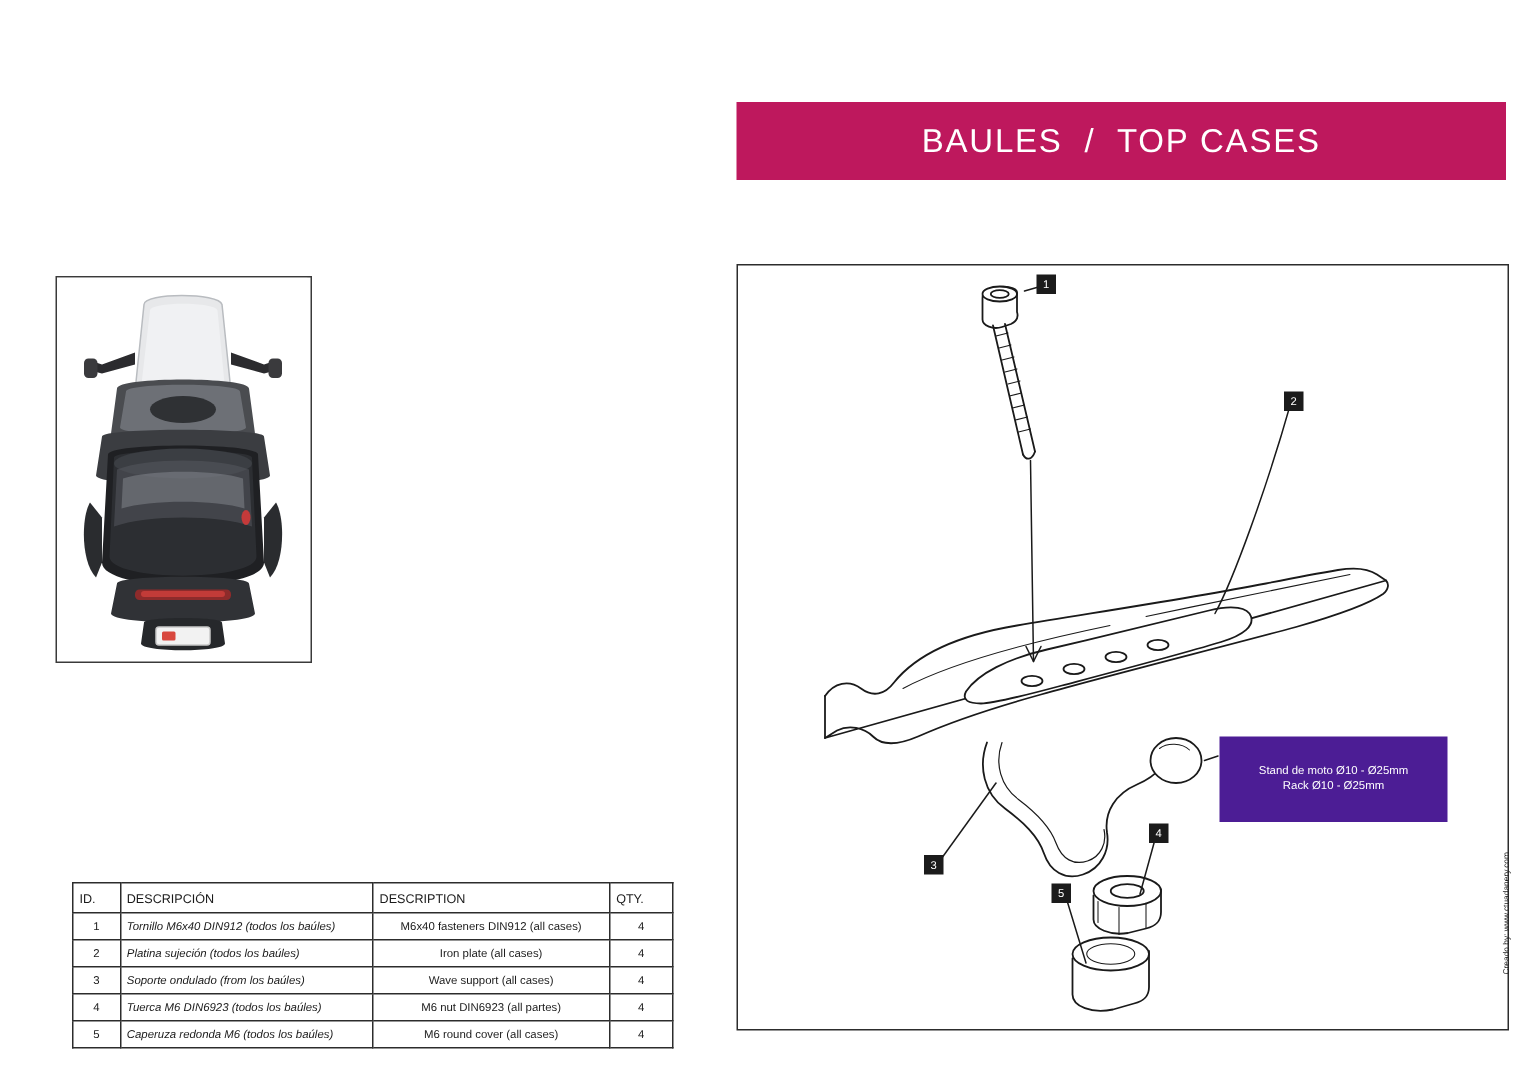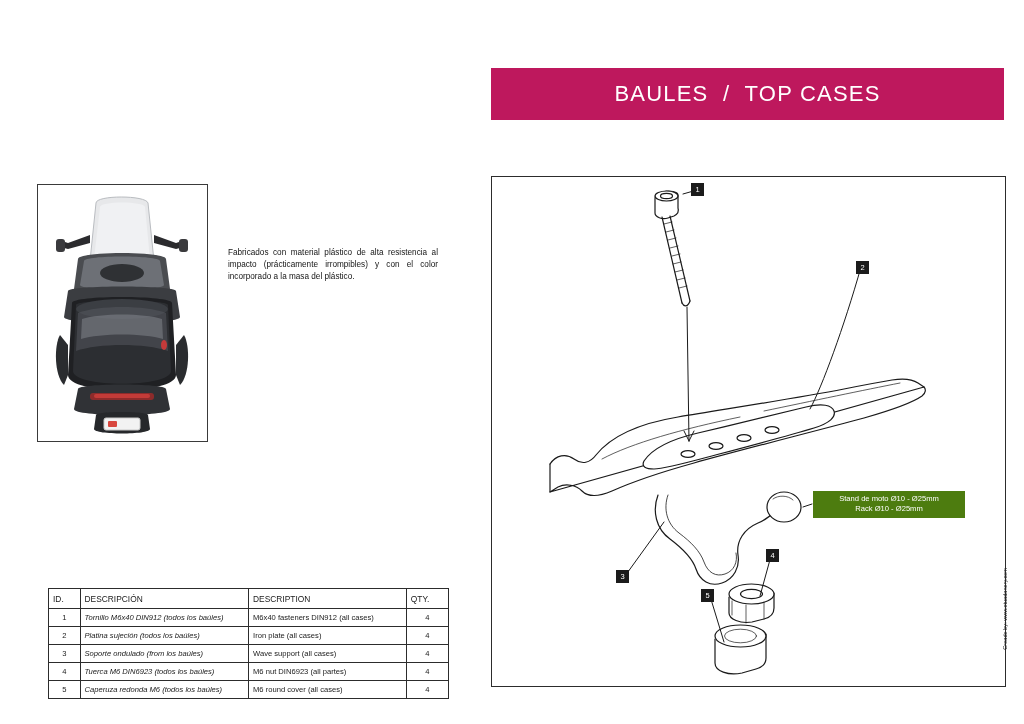--- a/index.html
+++ b/index.html
@@ -87,45 +87,45 @@
     background: #fff;
   }
   .parts-table th {
     font-weight: 400;
     font-size: 8.4px;
     text-align: left;
     height: 15px;
   }
   .col-id { width: 24px; text-align: center; }
   .col-desc-es { width: 172px; }
-  .col-desc-en { width: 160px; }
+  .col-desc-en { width: 160px; text-align: center; }
   .col-qty { width: 35px; text-align: center; }
   td.col-id, td.col-qty { text-align: center; }
   .ital { font-style: italic; }
 
   
   .diagram-panel {
     position: absolute;
     left: 491px;
     top: 176px;
     width: 513px;
     height: 509px;
     border: 1px solid #2c2c2c;
     background: #ffffff;
     overflow: hidden;
   }
   .diagram-svg { position: absolute; left: 0; top: 0; }
 
   .callout-box {
     position: absolute;
-    background: #4d7c0f;
+    background: #4c1d95;
     color: #ffffff;
     font-size: 7.6px;
     line-height: 1.35;
-    padding: 3px 6px;
+    padding: 18px 6px;
     text-align: center;
     white-space: pre;
   }
   .num-box {
     position: absolute;
     width: 13px;
     height: 13px;
     background: #1b1b1b;
     color: #fff;
     font-size: 7.5px;
@@ -187,21 +187,20 @@
       <path d="M58 230 C58 226 110 226 110 230 L112 244 C112 250 56 250 56 244 Z" fill="#26282b"></path>
       <rect x="66" y="233" width="36" height="12" rx="2" fill="#f2f2f2" stroke="#c9c9c9"></rect>
       <rect x="70" y="236" width="9" height="6" rx="1" fill="#d8473e"></rect>
 
       <path d="M22 150 C16 160 16 190 26 200 L30 190 L30 160 Z" fill="#2a2c2f"></path>
       <path d="M146 150 C152 160 152 190 142 200 L138 190 L138 160 Z" fill="#2a2c2f"></path>
     </svg>
   </div>
 
   <div class="text-col">
-    <p class="para">Fabricados con material plástico de alta resistencia al impacto (prácticamente irrompibles) y con el color incorporado a la masa del plástico.</p>
   </div>
 
   <table class="parts-table">
     <thead>
       <tr>
         <th class="col-id">ID.</th>
         <th class="col-desc-es">DESCRIPCIÓN</th>
         <th class="col-desc-en">DESCRIPTION</th>
         <th class="col-qty">QTY.</th>
       </tr>

